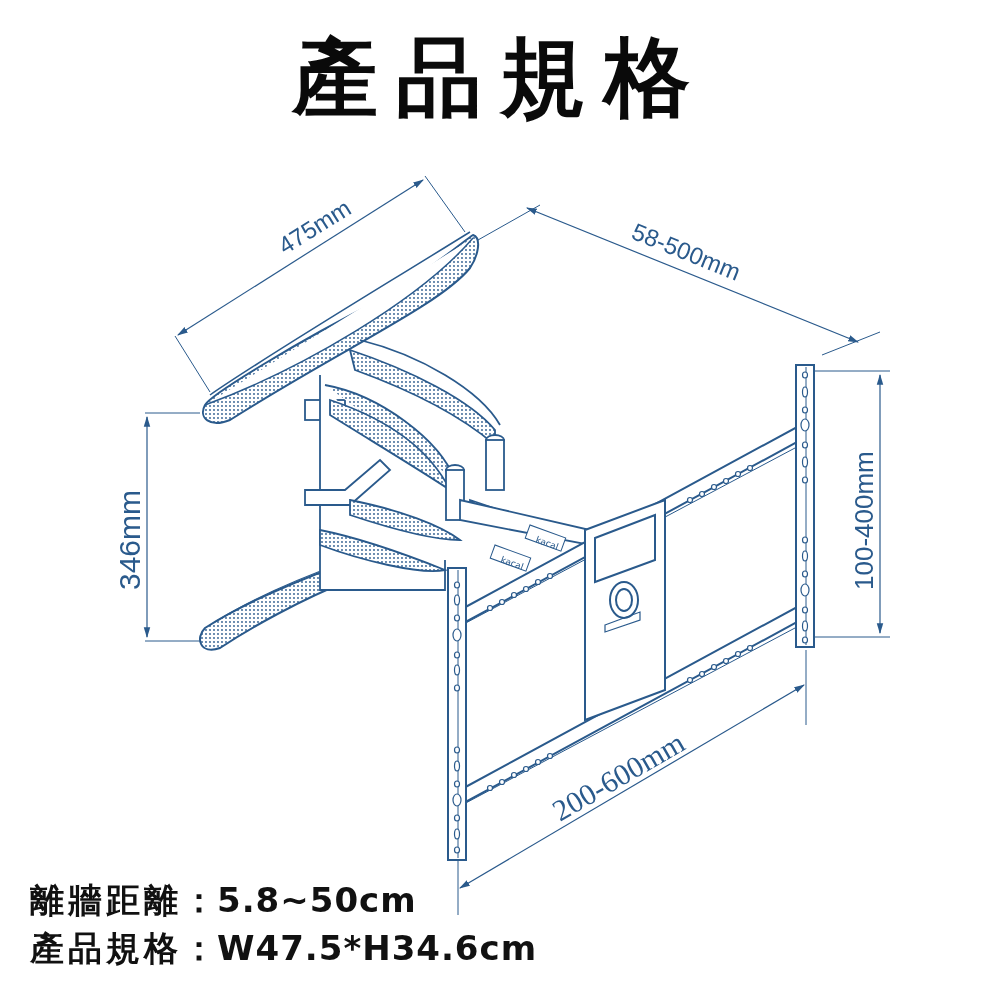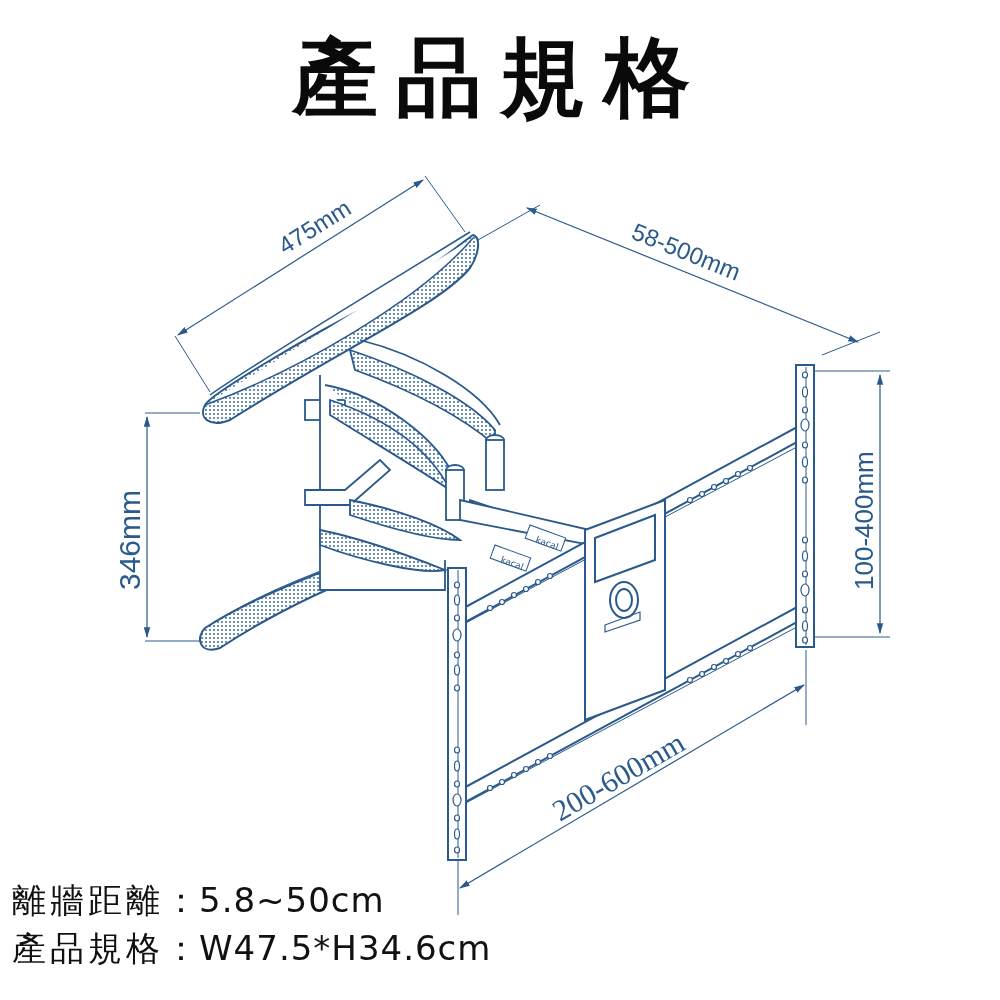--- a/index.html
+++ b/index.html
@@ -4,22 +4,22 @@
 <style>
   html, body { margin: 0; padding: 0; background: #ffffff; }
   body { width: 1000px; height: 1000px; position: relative; overflow: hidden; font-family: "DejaVu Sans", sans-serif; }
   .title {
     position: absolute; left: 0; top: 22px; width: 1000px; text-align: center;
     font-family: "DejaVu Sans", sans-serif; font-weight: bold; font-size: 86px;
     letter-spacing: 18px; color: #0a0a0a; line-height: 110px;
   }
   svg.drawing { position: absolute; left: 0; top: 0; }
   .spec {
-    position: absolute; left: 12px; font-family: "DejaVu Sans", sans-serif;
-    font-weight: normal; font-size: 34px; color: #111; white-space: nowrap; letter-spacing: 1px;
+    position: absolute; left: 30px; font-family: "DejaVu Sans", sans-serif;
+    font-weight: bold; font-size: 34px; color: #111; white-space: nowrap; letter-spacing: 1px;
   }
   .spec .label { letter-spacing: 4px; }
   .spec1 { top: 878px; }
   .spec2 { top: 926px; }
   .dimtxt { font-family: "Liberation Sans", sans-serif; fill: #2a5a8c; }
   .dimtxt-serif { font-family: "Liberation Serif", serif; fill: #2a5a8c; }
 </style>
 </head>
 <body>
 

